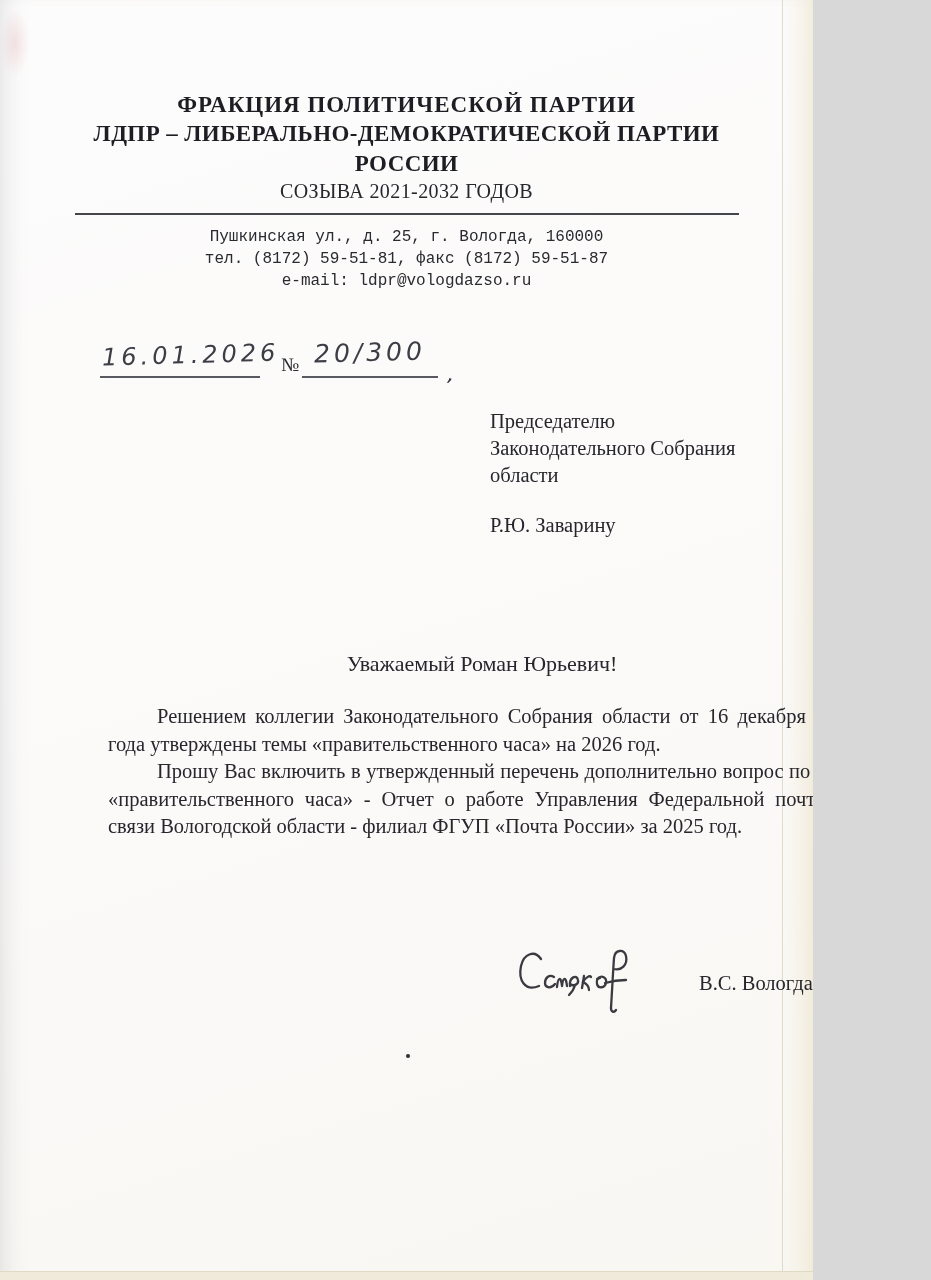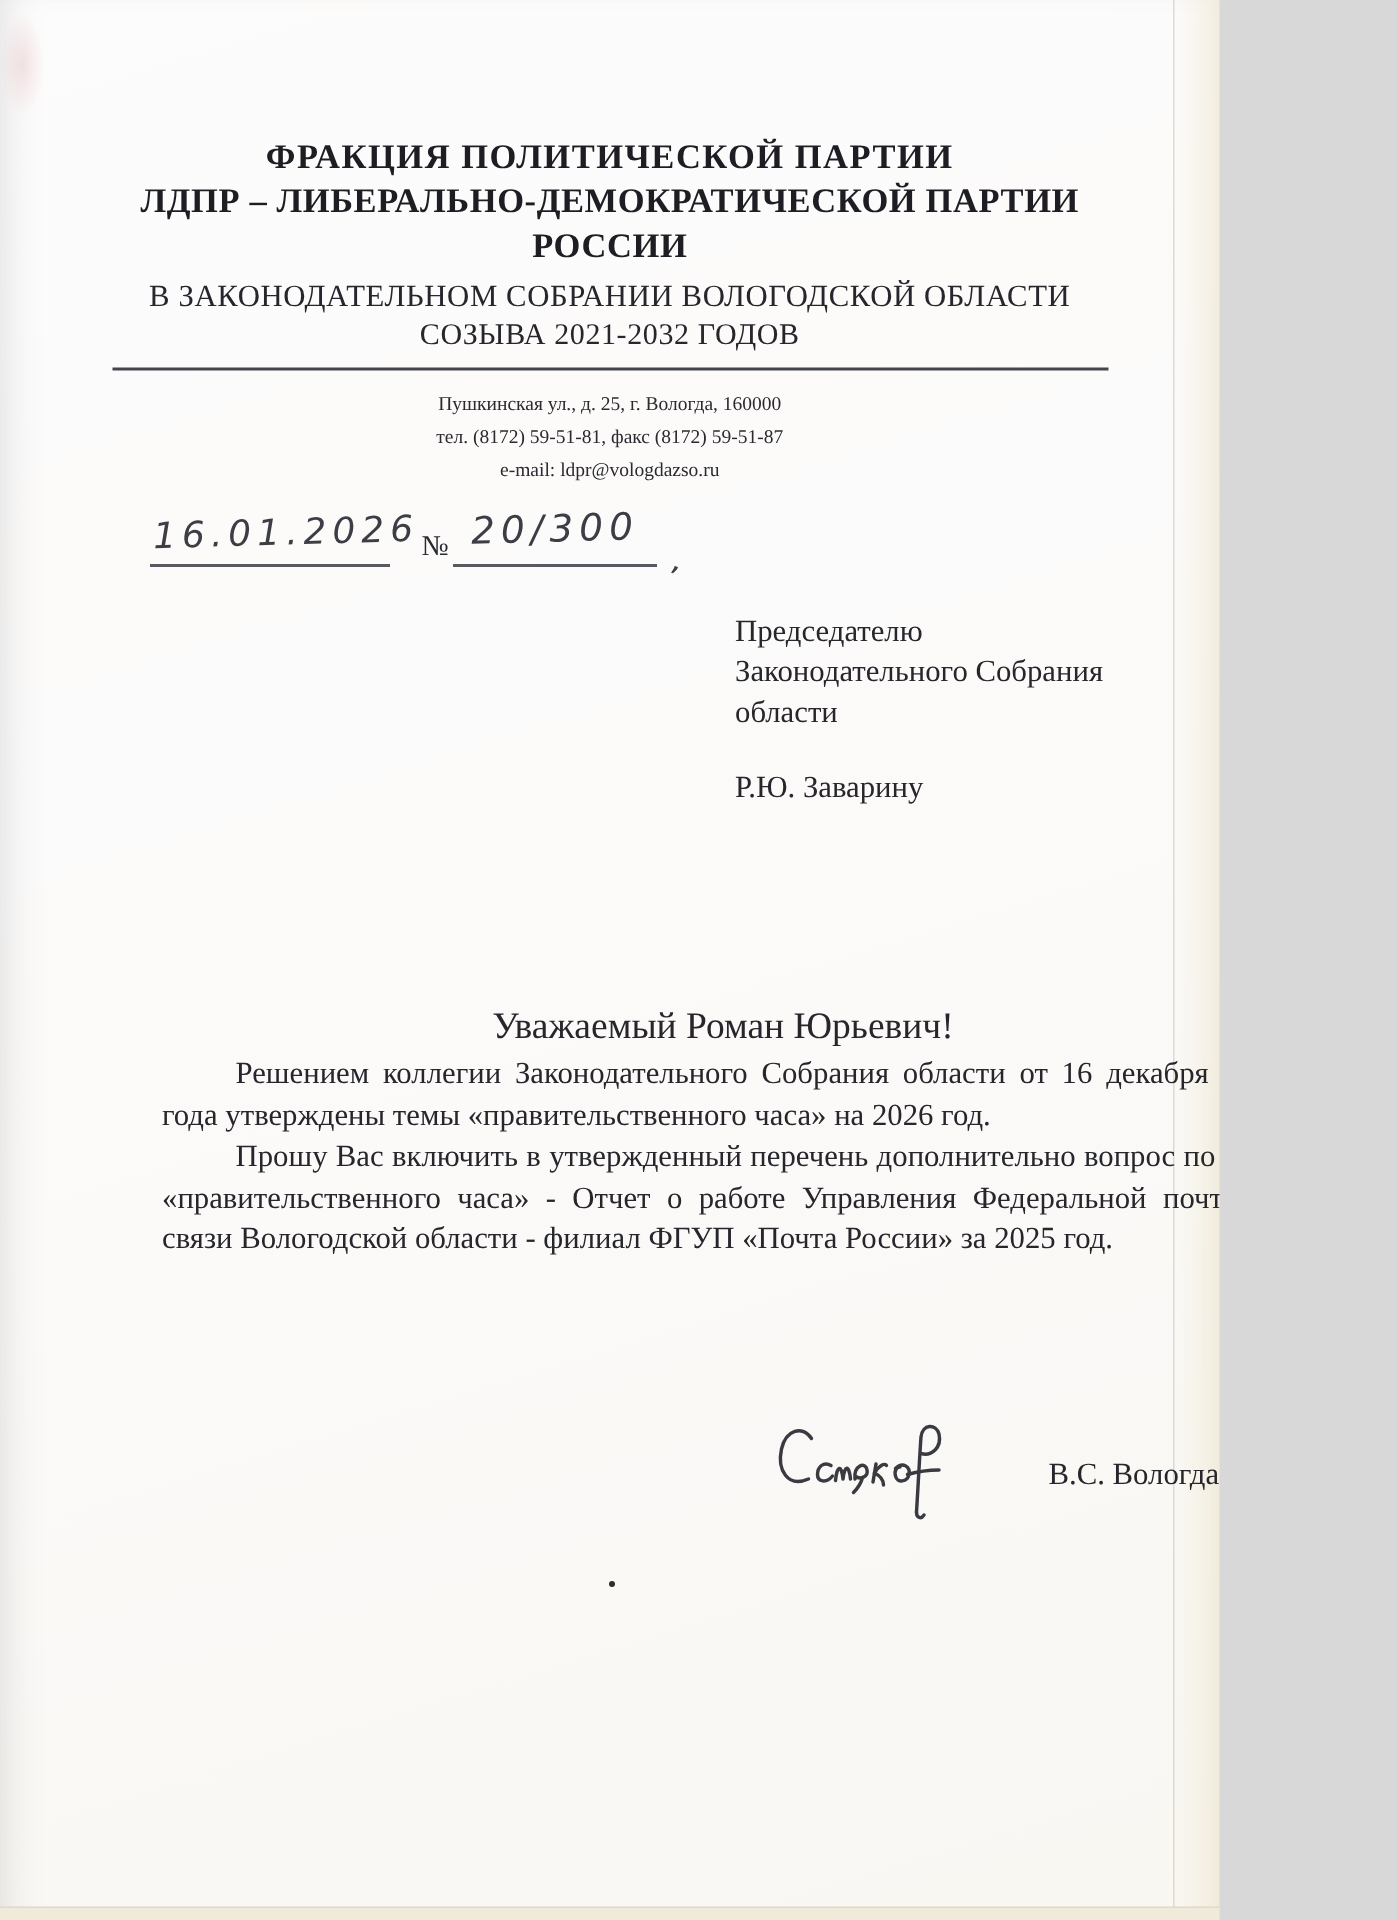--- a/index.html
+++ b/index.html
@@ -12,21 +12,21 @@
     color:#26262c;
   }
 
   
   .letterhead { position:absolute; top:90px; left:58px; right:58px; text-align:center; }
   .lh-title1 { font-weight:bold; font-size:23px; line-height:29px; letter-spacing:1px; color:#1d1d23; }
   .lh-title2 { font-weight:bold; font-size:23px; line-height:30px; letter-spacing:0.4px; color:#1d1d23;text-align:center; }
   .lh-sub    { font-size:20.5px; line-height:25px; letter-spacing:0.4px; margin-top:7px; color:#26262c; }
   .lh-sub2   { font-size:20px;   line-height:25px; letter-spacing:0.4px; color:#26262c; }
   .lh-rule   { width:664px; margin:9px auto 0 auto; border:0; border-top:2px solid #45454c; }
-  .lh-addr   { margin-top:11px; font-size:13px; line-height:22px; color:#2a2a30; }
+  .lh-addr   { margin-top:11px; font-size:16px; line-height:22px; color:#2a2a30;font-family:Liberation Mono, monospace; }
 
   
   .ref { position:absolute; left:100px; top:330px; width:400px; height:100px; }
   .write-line { position:absolute; border-bottom:2px solid #595962; text-align:center; }
   .hand {
     font-family:"DejaVu Sans", sans-serif; font-style:italic;
     color:#3d3d46; letter-spacing:4px; white-space:nowrap;
     display:inline-block; transform:rotate(-1.6deg);
   }
   .date-line { left:0;  top:2px; width:160px; height:44px; }
@@ -41,21 +41,21 @@
   .in-line1  { left:70px;  top:0; width:94px;  height:26px; }
   .from-label{ position:absolute; left:174px; top:4px; font-size:19px; }
   .in-line2  { left:205px; top:0; width:124px; height:26px; }
 
   
   .recipient { position:absolute; left:490px; top:408px; font-size:20.5px; line-height:27px; }
   .recipient .name { margin-top:23px; }
 
   
   .salutation { position:absolute; left:108px; width:748px; top:651px;
-                text-align:center; font-size:25px;margin-top:20px; }
+                text-align:center; font-size:22px; }
   .body-text  { position:absolute; left:108px; top:703px; width:748px;
                 font-size:20.5px; line-height:27.6px; text-align:justify; }
   .body-text p { margin:0; text-indent:49px; }
 
   
   .sig-title { position:absolute; left:103px; top:951px; font-size:20.5px; line-height:27.5px; }
   .sig-title .bold { font-weight:bold; }
   .sig-script { position:absolute; left:497px; top:944px; width:150px; height:92px; }
   .sig-name  { position:absolute; left:699px; top:972px; font-size:20.5px; }
   .ink-dot   { position:absolute; left:406px; top:1054px; width:4px; height:4px;
@@ -77,21 +77,20 @@
 <body>
 
 <div class="page">
 
   <div class="corner-smudge"></div>
   <div class="edge-strip"></div>
 
   <div class="letterhead">
     <div class="lh-title1">ФРАКЦИЯ ПОЛИТИЧЕСКОЙ ПАРТИИ</div>
     <div class="lh-title2">ЛДПР – ЛИБЕРАЛЬНО-ДЕМОКРАТИЧЕСКОЙ ПАРТИИ РОССИИ</div>
-    <div class="lh-sub">В ЗАКОНОДАТЕЛЬНОМ СОБРАНИИ ВОЛОГОДСКОЙ ОБЛАСТИ</div>
     <div class="lh-sub2">СОЗЫВА 2021-2032 ГОДОВ</div>
     <hr class="lh-rule">
     <div class="lh-addr">
       <div>Пушкинская ул., д. 25, г. Вологда, 160000</div>
       <div>тел. (8172) 59-51-81, факс (8172) 59-51-87</div>
       <div>e-mail: ldpr@vologdazso.ru</div>
     </div>
   </div>
 
   <div class="ref">

